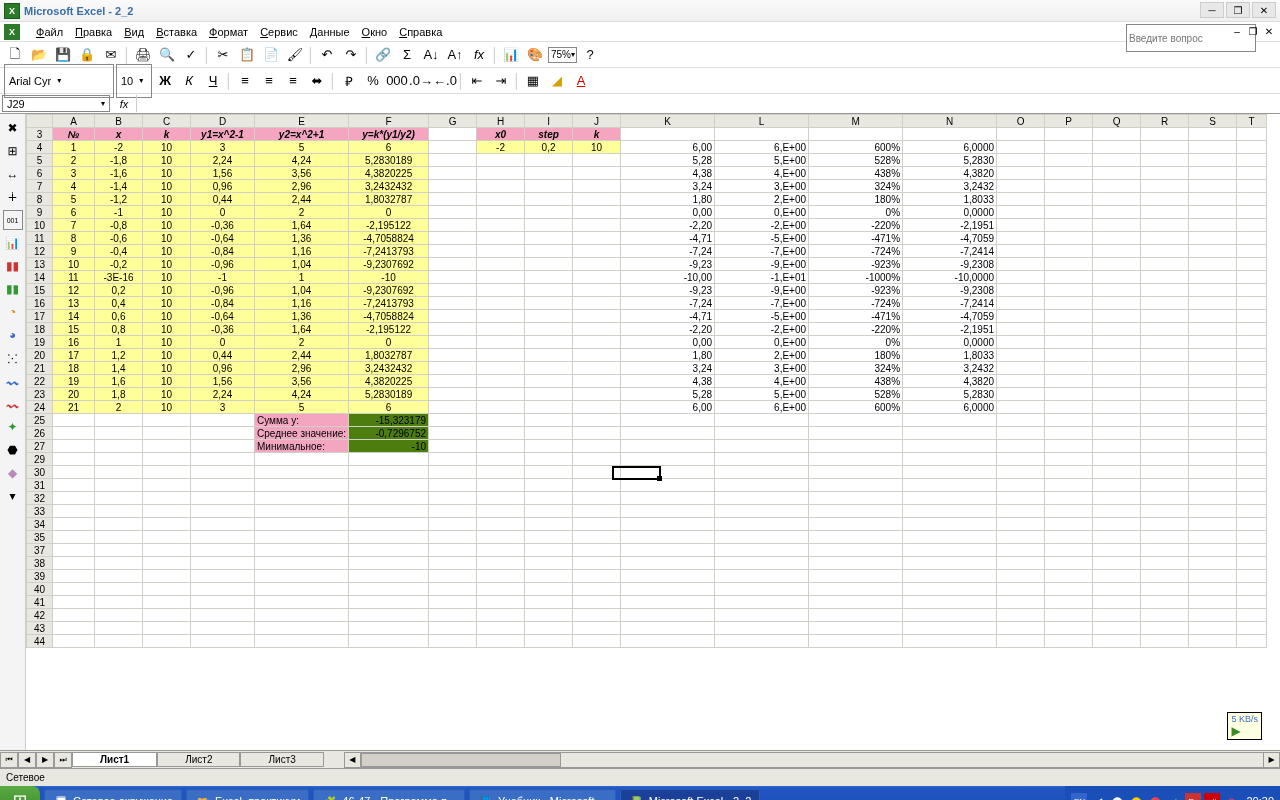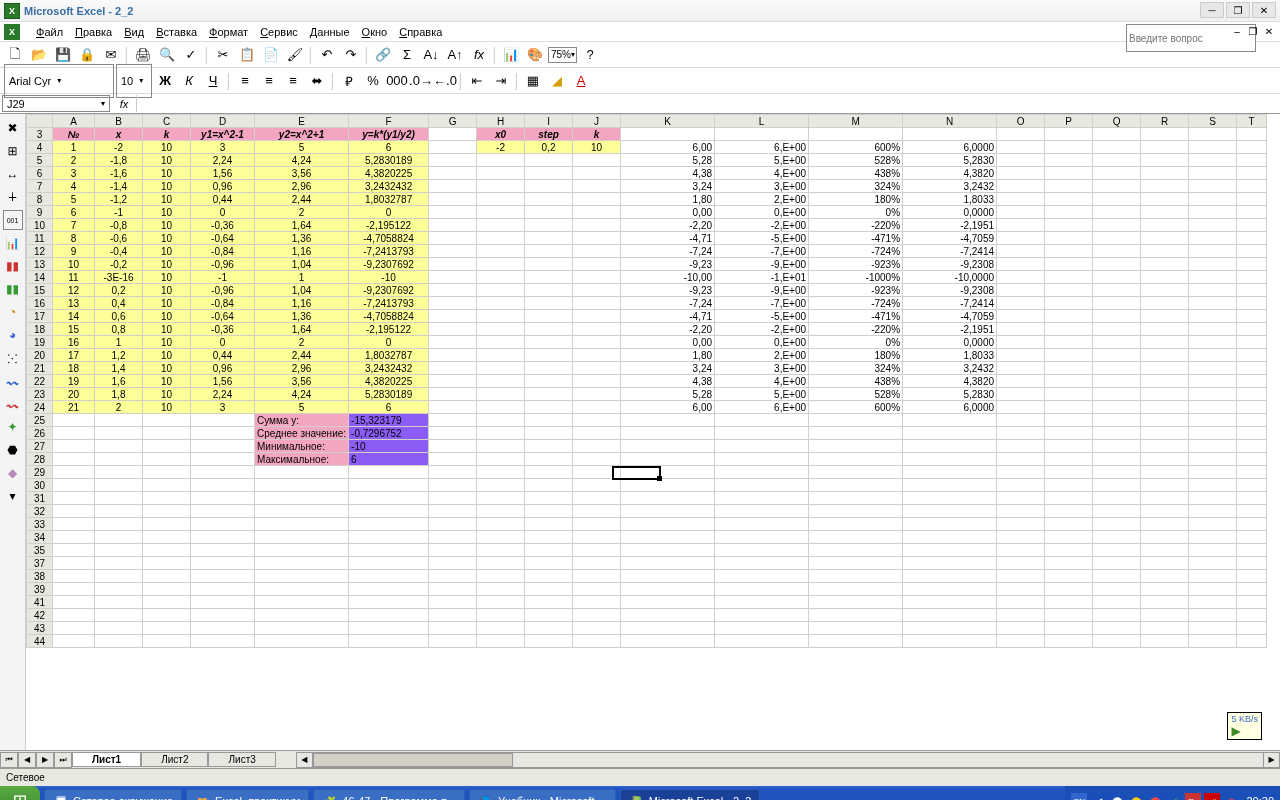--- a/index.html
+++ b/index.html
@@ -42,29 +42,29 @@
 
 .sheet-area { flex:1; position:relative; overflow:hidden; background:#fff; }
 table { border-collapse:collapse; table-layout:fixed; }
 td, th { border:1px solid #d0d0c8; font-size:10px; height:13px; padding:0 2px; overflow:hidden; white-space:nowrap; }
 th { background:#e8e8e0; font-weight:normal; text-align:center; }
 th.rh { width:26px; }
 .corner { background:#e8e8e0; }
 td.hdr { background:#f4a6c0; text-align:center; font-style:italic; font-weight:bold; }
 td.yel { background:#ffff99; text-align:center; }
 td.pnk { background:#f4a6c0; text-align:left; }
-td.pnkr { background:#8b5cf6; text-align:left; }
+td.pnkr { background:#4d7c0f; text-align:right; }
 td.r { text-align:right; }
 .active-cell { position:absolute; border:2px solid #000; width:49px; height:14px; pointer-events:none; }
 .active-cell::after { content:""; position:absolute; right:-3px; bottom:-3px; width:5px; height:5px; background:#000; }
 
 .sheet-tabs { height:18px; display:flex; align-items:center; border-top:1px solid #999; background:#e8e8e0; font-size:10px; }
 .sheet-tabs .nav { display:flex; }
 .sheet-tabs .nav div { width:18px; height:16px; border:1px solid #999; display:flex; align-items:center; justify-content:center; font-size:8px; background:#e8e8e0; }
-.sheet-tabs .tab { padding:1px 19px; border:1px solid #999; background:#e8e8e0; position:relative; }
+.sheet-tabs .tab { padding:1px 27px; border:1px solid #999; background:#e8e8e0; position:relative; }
 .sheet-tabs .tab.active { background:#fff; font-weight:bold; }
 .hscroll { flex:1; height:16px; background:#e8e8e0; border:1px solid #999; margin-left:20px; display:flex; }
 .hscroll .ar { width:16px; display:flex; align-items:center; justify-content:center; font-size:8px; border-right:1px solid #999; }
 .hscroll .ar:last-child { border-right:none; border-left:1px solid #999; }
 .hscroll .thumb { width:200px; background:#d4d0c8; border:1px solid #999; }
 .hscroll .track { flex:1; }
 
 .status { height:18px; background:#e8e8e0; padding:0 6px; display:flex; align-items:center; font-size:10px; border-top:1px solid #999; }
 
 .taskbar { height:30px; background:linear-gradient(to bottom,#3168d5,#2255c0 8%,#1a4fb8); display:flex; align-items:center; color:#fff; font-size:11px; }
@@ -800,43 +800,20 @@
             <td></td>
             <td></td>
             <td></td>
             <td></td>
             <td></td>
             <td></td>
             <td></td>
             <td></td>
           </tr>
           <tr>
-            <th class="rh">28</th>
-            <td></td>
-            <td></td>
-            <td></td>
-            <td></td>
-            <td class="pnk">Максимальное:</td>
-            <td class="pnkr">6</td>
-            <td></td>
-            <td></td>
-            <td></td>
-            <td></td>
-            <td></td>
-            <td></td>
-            <td></td>
-            <td></td>
-            <td></td>
-            <td></td>
-            <td></td>
-            <td></td>
-            <td></td>
-            <td></td>
-          </tr>
-          <tr>
             <th class="rh">29</th>
             <td></td>
             <td></td>
             <td></td>
             <td></td>
             <td></td>
             <td></td>
             <td></td>
             <td></td>
             <td></td>
@@ -1031,20 +1008,43 @@
             <td></td>
             <td></td>
             <td></td>
             <td></td>
             <td></td>
             <td></td>
             <td></td>
           </tr>
           <tr>
             <th class="rh">39</th>
+            <td></td>
+            <td></td>
+            <td></td>
+            <td></td>
+            <td></td>
+            <td></td>
+            <td></td>
+            <td></td>
+            <td></td>
+            <td></td>
+            <td></td>
+            <td></td>
+            <td></td>
+            <td></td>
+            <td></td>
+            <td></td>
+            <td></td>
+            <td></td>
+            <td></td>
+            <td></td>
+          </tr>
+          <tr>
+            <th class="rh">40</th>
             <td></td>
             <td></td>
             <td></td>
             <td></td>
             <td></td>
             <td></td>
             <td></td>
             <td></td>
             <td></td>
             <td></td>

